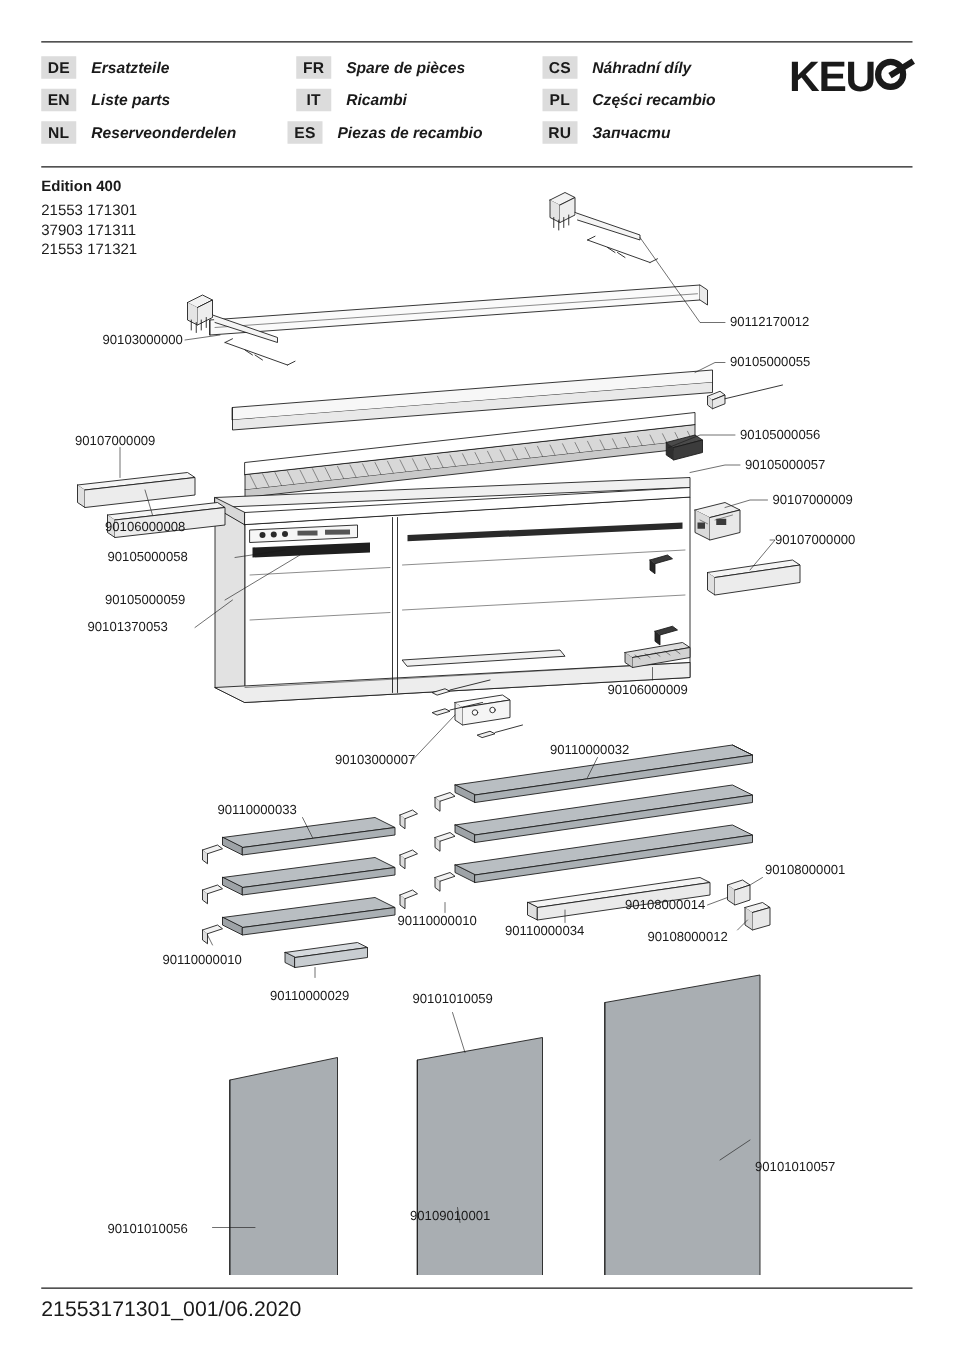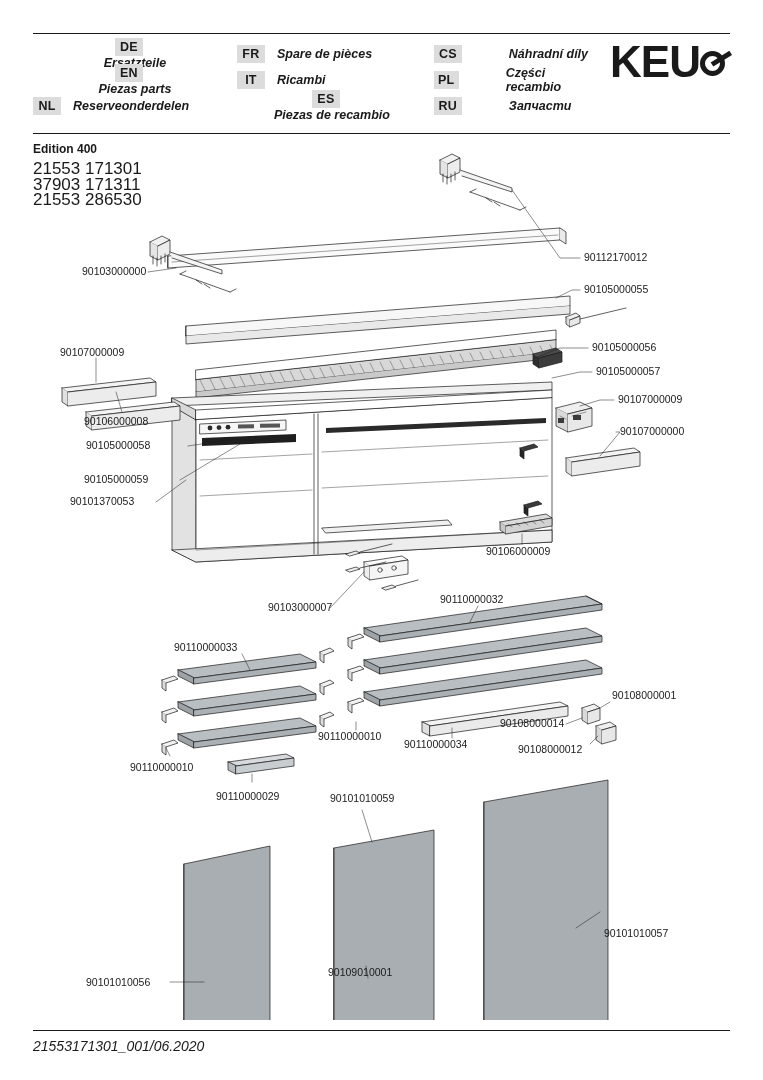--- a/index.html
+++ b/index.html
@@ -42,23 +42,23 @@
   }
   .lang-row {
     display: flex;
     align-items: center;
     height: 26px;
   }
   .lang-cell {
     display: flex;
     align-items: center;
   }
-  .lang-cell.c1 { width: 205px; flex-direction: column; }
+  .lang-cell.c1 { width: 205px; }
   .lang-cell.c2 { width: 198px; }
-  .lang-cell.c3 { width: 160px; gap: 35px; }
+  .lang-cell.c3 { width: 160px; }
   .code {
     background: #dcdcdc;
     font-weight: bold;
     font-size: 12.5px;
     padding: 2px 0;
     width: 28px;
     text-align: center;
     margin-right: 12px;
     letter-spacing: 0.2px;
   }
@@ -66,21 +66,21 @@
     font-weight: bold;
     font-size: 12.5px;
     font-style: italic;
   }
 
   
   .logo {
     position: absolute;
     right: 33px;
     top: 43px;
-    font-size: 44px;
+    font-size: 34px;
     font-weight: bold;
     letter-spacing: -1px;
     line-height: 38px;
     color: #1a1a1a;
     font-family: "Liberation Sans", sans-serif;
   }
   .logo .o-glyph {
     display: inline-block;
     position: relative;
     width: 30px;
@@ -111,31 +111,30 @@
     position: absolute;
     left: 33px;
     top: 142px;
     font-weight: bold;
     font-size: 12px;
   }
   .artnums {
     position: absolute;
     left: 33px;
     top: 161px;
-    font-size: 17px;
+    font-size: 12px;
     line-height: 15.5px;
   }
 
   
   .footer {
     position: absolute;
     left: 33px;
     top: 1038px;
-    font-size: 14px;
-    font-style: italic;
+    font-size: 17px;
   }
 
   
   svg.drawing {
     position: absolute;
     left: 0;
     top: 130px;
     width: 763px;
     height: 890px;
   }
@@ -165,21 +164,21 @@
         <span class="lang-name">Spare de pièces</span>
       </div>
       <div class="lang-cell c3">
         <span class="code">CS</span>
         <span class="lang-name">Náhradní díly</span>
       </div>
     </div>
     <div class="lang-row">
       <div class="lang-cell c1">
         <span class="code">EN</span>
-        <span class="lang-name">Piezas parts</span>
+        <span class="lang-name">Liste parts</span>
       </div>
       <div class="lang-cell c2">
         <span class="code">IT</span>
         <span class="lang-name">Ricambi</span>
       </div>
       <div class="lang-cell c3">
         <span class="code">PL</span>
         <span class="lang-name">Części recambio</span>
       </div>
     </div>
@@ -198,21 +197,21 @@
       </div>
     </div>
   </div>
 
   <div class="logo"><span>KEU</span><span class="o-glyph"></span></div>
 
   <div class="title">Edition 400</div>
   <div class="artnums">
     <div>21553 171301</div>
     <div>37903 171311</div>
-    <div>21553 286530</div>
+    <div>21553 171321</div>
   </div>
 
   <svg class="drawing" viewBox="0 0 763 890">
     <g fill="none" stroke="#1a1a1a" stroke-width="0.7" stroke-linejoin="round" stroke-linecap="round">
 
       <g>
         <path d="M440 30 L452 24 L460 28 L448 34 Z" fill="#f2f2f2"></path>
         <path d="M440 30 L440 44 L448 48 L448 34" fill="#e4e4e4"></path>
         <path d="M448 34 L460 28 L460 42 L448 48" fill="#ededed"></path>
         <path d="M443 44 L443 52 M447 46 L447 54 M451 44 L451 52 M455 42 L455 50"></path>

